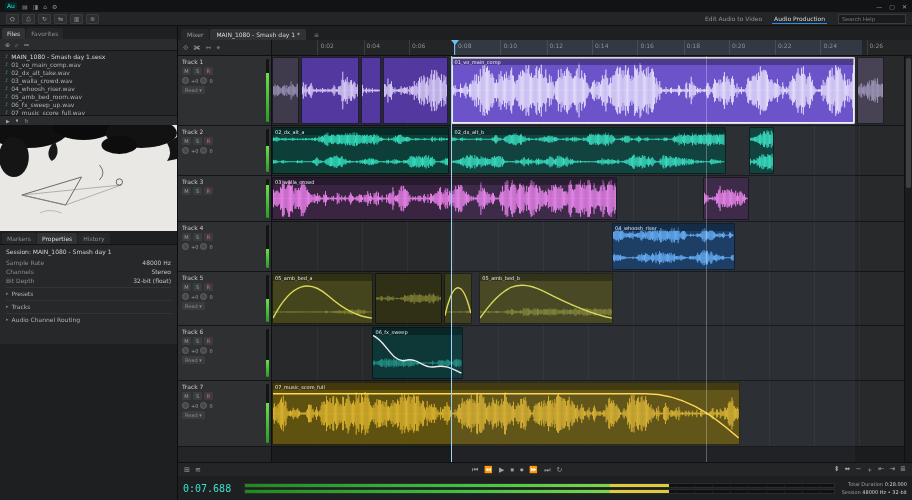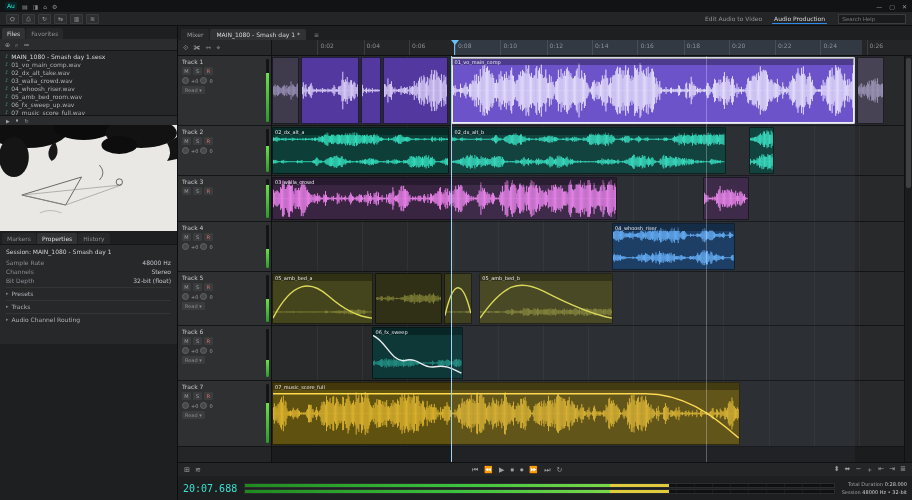--- a/index.html
+++ b/index.html
@@ -706,21 +706,21 @@
             <span>⬌</span>
             <span>−</span>
             <span>＋</span>
             <span>⇤</span>
             <span>⇥</span>
             <span>≣</span>
           </div>
       </div>
 
       <div id="bottomrow">
-        <div id="btime">20:07.688</div>
+        <div id="btime">0:07.688</div>
         <div id="meterblock">
           <div class="mbar">
               <div class="mfill" id="mf1" style="width: 62%;"></div>
               <div class="myel" id="my1" style="left: 62%; width: 10%;"></div>
             </div>
           <div class="mbar">
               <div class="mfill" id="mf2" style="width: 62%;"></div>
               <div class="myel" id="my2" style="left: 62%; width: 10%;"></div>
             </div>
         </div>

